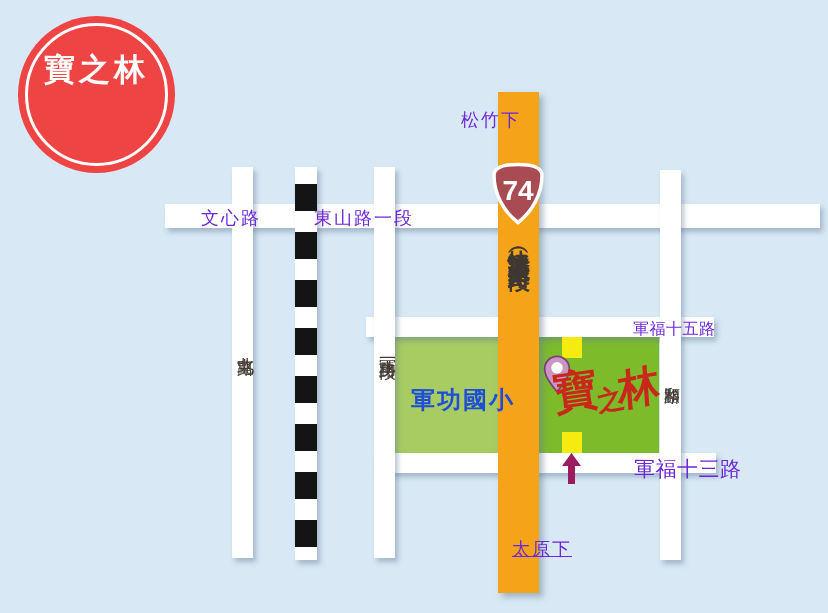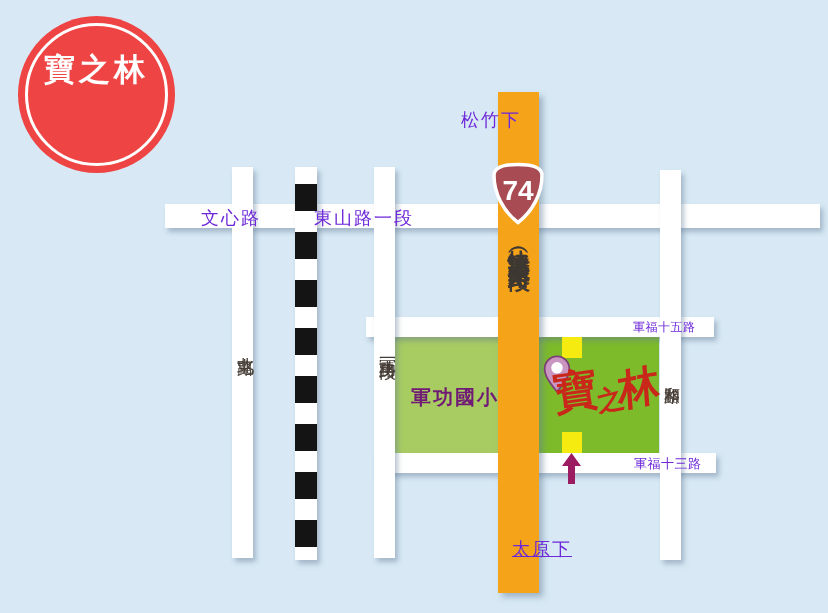--- a/index.html
+++ b/index.html
@@ -39,26 +39,26 @@
   #shield{left:490px;top:162px;width:56px;height:63px;}
 
   
   .lbl{position:absolute;color:#6d28d9;font-size:18px;letter-spacing:2px;white-space:nowrap;}
   .vlbl{position:absolute;color:#453C35;writing-mode:vertical-rl;text-orientation:upright;
         font-size:17px;letter-spacing:1px;white-space:nowrap;}
   #lbl-wenxin{left:201px;top:206px;}
   #lbl-dongshan{left:314px;top:206px;}
   #lbl-songzhu{left:461px;top:108px;}
   #lbl-taiyuan{left:512px;top:537px;text-decoration:underline;}
-  #lbl-junfu15{left:633px;top:319px;font-size:12px;letter-spacing:0.5px;}
-  #lbl-junfu13{left:634px;top:455px;font-size:13px;letter-spacing:0.5px;}
+  #lbl-junfu15{left:633px;top:319px;font-size:16px;letter-spacing:0.5px;}
+  #lbl-junfu13{left:634px;top:455px;font-size:21px;letter-spacing:0.5px;}
   #lbl-beitun{left:234px;top:344px;}
   #lbl-jungong{left:376px;top:346px;}
   #lbl-heshun{left:661px;top:374px;font-size:16px;}
-  #lbl-school{left:411px;top:384px;font-size:20px;font-weight:bold;color:#701a75;letter-spacing:2px;}
+  #lbl-school{left:411px;top:384px;font-size:24px;font-weight:bold;color:#1d4ed8;letter-spacing:2px;}
 
   
   .ymark{position:absolute;left:562px;width:20px;height:21px;background:#F5EB10;}
   #ymark-n{top:337px;} #ymark-s{top:432px;}
   #pin{left:542px;top:354px;width:30px;height:40px;}
   #arrow{left:562px;top:453px;width:19px;height:31px;}
 
   
   #store-logo{left:554px;top:360px;width:110px;height:66px;color:#C9271A;
     font-family:"Liberation Serif","DejaVu Serif",serif;font-weight:bold;transform:rotate(-4deg);}

